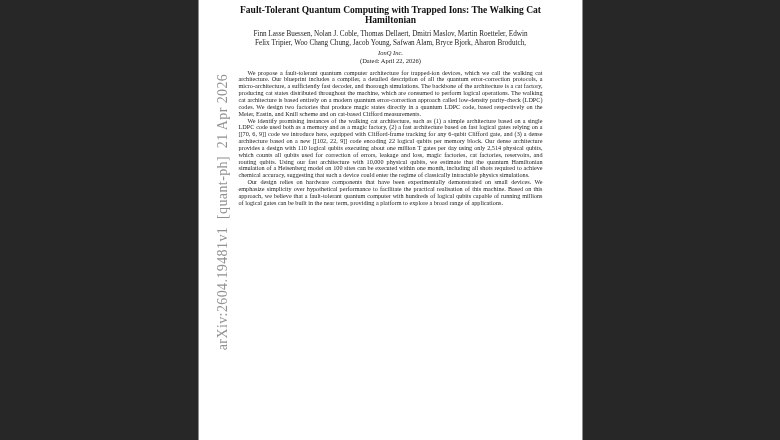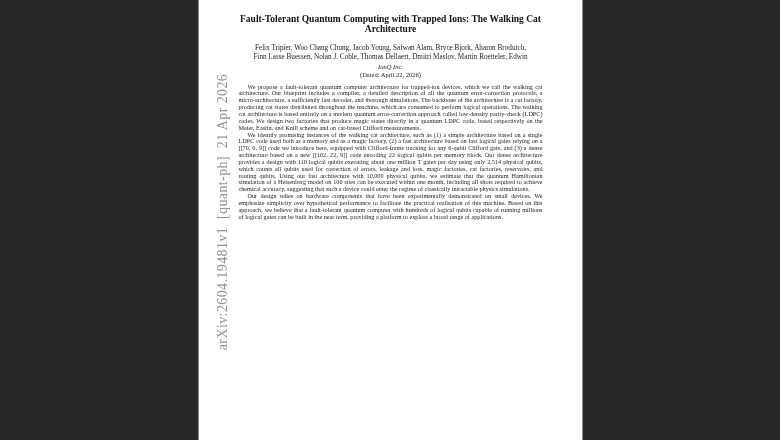--- a/index.html
+++ b/index.html
@@ -36,21 +36,21 @@
     transform: translate(-50%, -50%) rotate(-90deg);
     transform-origin: center center;
     white-space: pre;
     color: #919191;
     font-size: 14px;
     letter-spacing: 0.4px;
     font-family: "Liberation Serif", "DejaVu Serif", serif;
   }
   .title {
     padding-top: 6px;
-    margin: 9px auto;
+    margin: 0 auto;
     max-width: 350px;
     text-align: center;
     font-weight: bold;
     font-size: 9.5px;
     line-height: 9.8px;
     color: #111;
   }
   .authors {
     margin: 4px auto 0;
     max-width: 340px;
@@ -88,26 +88,26 @@
 </head>
 <body>
 
 <div class="canvas">
   <div class="page">
 
     <div class="stamp">arXiv:2604.19481v1  [quant-ph]  21 Apr 2026</div>
 
     <div class="title">
       <div>Fault-Tolerant Quantum Computing with Trapped Ions: The Walking Cat</div>
-      <div>Architecture</div>
+      <div>Hamiltonian</div>
     </div>
 
     <div class="authors">
+      <div>Finn Lasse Buessen, Nolan J. Coble, Thomas Dellaert, Dmitri Maslov, Martin Roetteler, Edwin</div>
       <div>Felix Tripier, Woo Chang Chung, Jacob Young, Safwan Alam, Bryce Bjork, Aharon Brodutch,</div>
-      <div>Finn Lasse Buessen, Nolan J. Coble, Thomas Dellaert, Dmitri Maslov, Martin Roetteler, Edwin</div>
     </div>
 
     <div class="affiliation">IonQ Inc.</div>
 
     <div class="dated">(Dated: April 22, 2026)</div>
 
     <div class="abstract">
       <p>We propose a fault-tolerant quantum computer architecture for trapped-ion devices, which we call the walking cat architecture. Our blueprint includes a compiler, a detailed description of all the quantum error-correction protocols, a micro-architecture, a sufficiently fast decoder, and thorough simulations. The backbone of the architecture is a cat factory, producing cat states distributed throughout the machine, which are consumed to perform logical operations. The walking cat architecture is based entirely on a modern quantum error-correction approach called low-density parity-check (LDPC) codes. We design two factories that produce magic states directly in a quantum LDPC code, based respectively on the Meier, Eastin, and Knill scheme and on cat-based Clifford measurements.</p>
       <p>We identify promising instances of the walking cat architecture, such as (1) a simple architecture based on a single LDPC code used both as a memory and as a magic factory, (2) a fast architecture based on fast logical gates relying on a [[70, 6, 9]] code we introduce here, equipped with Clifford-frame tracking for any 6-qubit Clifford gate, and (3) a dense architecture based on a new [[102, 22, 9]] code encoding 22 logical qubits per memory block. Our dense architecture provides a design with 110 logical qubits executing about one million T gates per day using only 2,514 physical qubits, which counts all qubits used for correction of errors, leakage and loss, magic factories, cat factories, reservoirs, and routing qubits. Using our fast architecture with 10,000 physical qubits, we estimate that the quantum Hamiltonian simulation of a Heisenberg model on 100 sites can be executed within one month, including all shots required to achieve chemical accuracy, suggesting that such a device could enter the regime of classically intractable physics simulations.</p>
       <p>Our design relies on hardware components that have been experimentally demonstrated on small devices. We emphasize simplicity over hypothetical performance to facilitate the practical realisation of this machine. Based on this approach, we believe that a fault-tolerant quantum computer with hundreds of logical qubits capable of running millions of logical gates can be built in the near term, providing a platform to explore a broad range of applications.</p>

